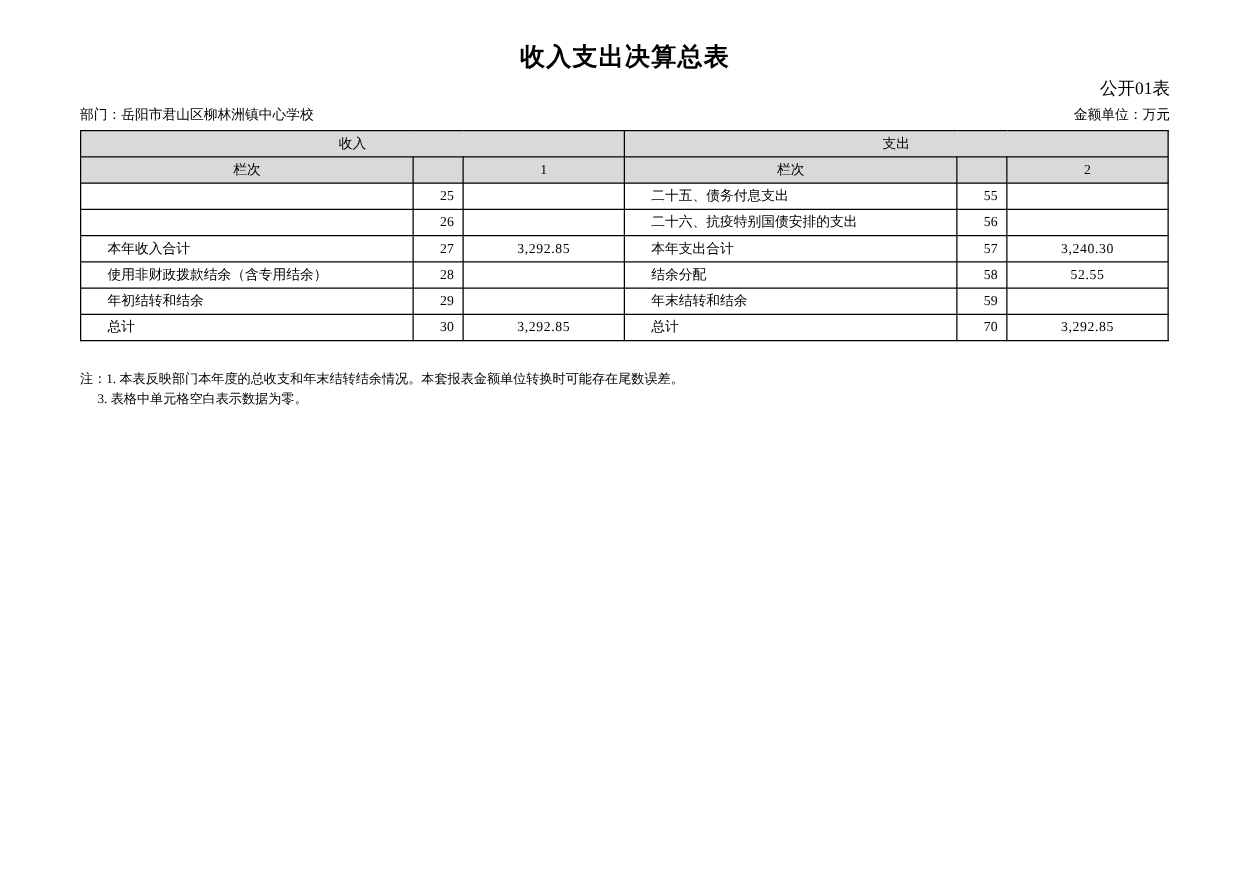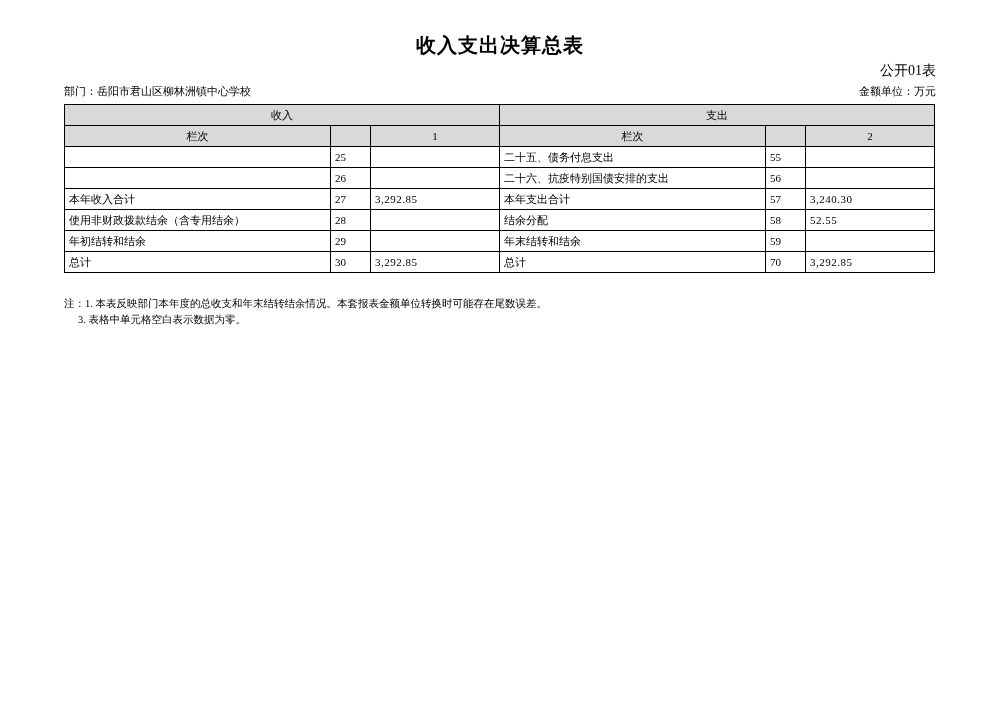--- a/index.html
+++ b/index.html
@@ -52,34 +52,34 @@
     top: 104px;
     left: 64px;
     width: 870px;
     border-collapse: collapse;
     font-size: 11px;
     table-layout: fixed;
   }
   table.main td {
     border: 1px solid #000000;
     height: 20px;
-    padding: 0 4px;
+    padding: 0 21px;
     font-size: 11px;
     line-height: 18px;
     vertical-align: middle;
   }
   .hdr {
     background: #d9d9d9;
     text-align: center;
     font-weight: normal;
   }
   .center { text-align: left; }
   .left   { text-align: left; margin-top: 17px; }
   .num {
-    text-align: left;
+    text-align: center;
     font-family: "Liberation Serif", serif;
     letter-spacing: 0.5px;
   }
   .notes {
     position: absolute;
     top: 296px;
     left: 64px;
     width: 880px;
     font-size: 10.5px;
     line-height: 16px;

